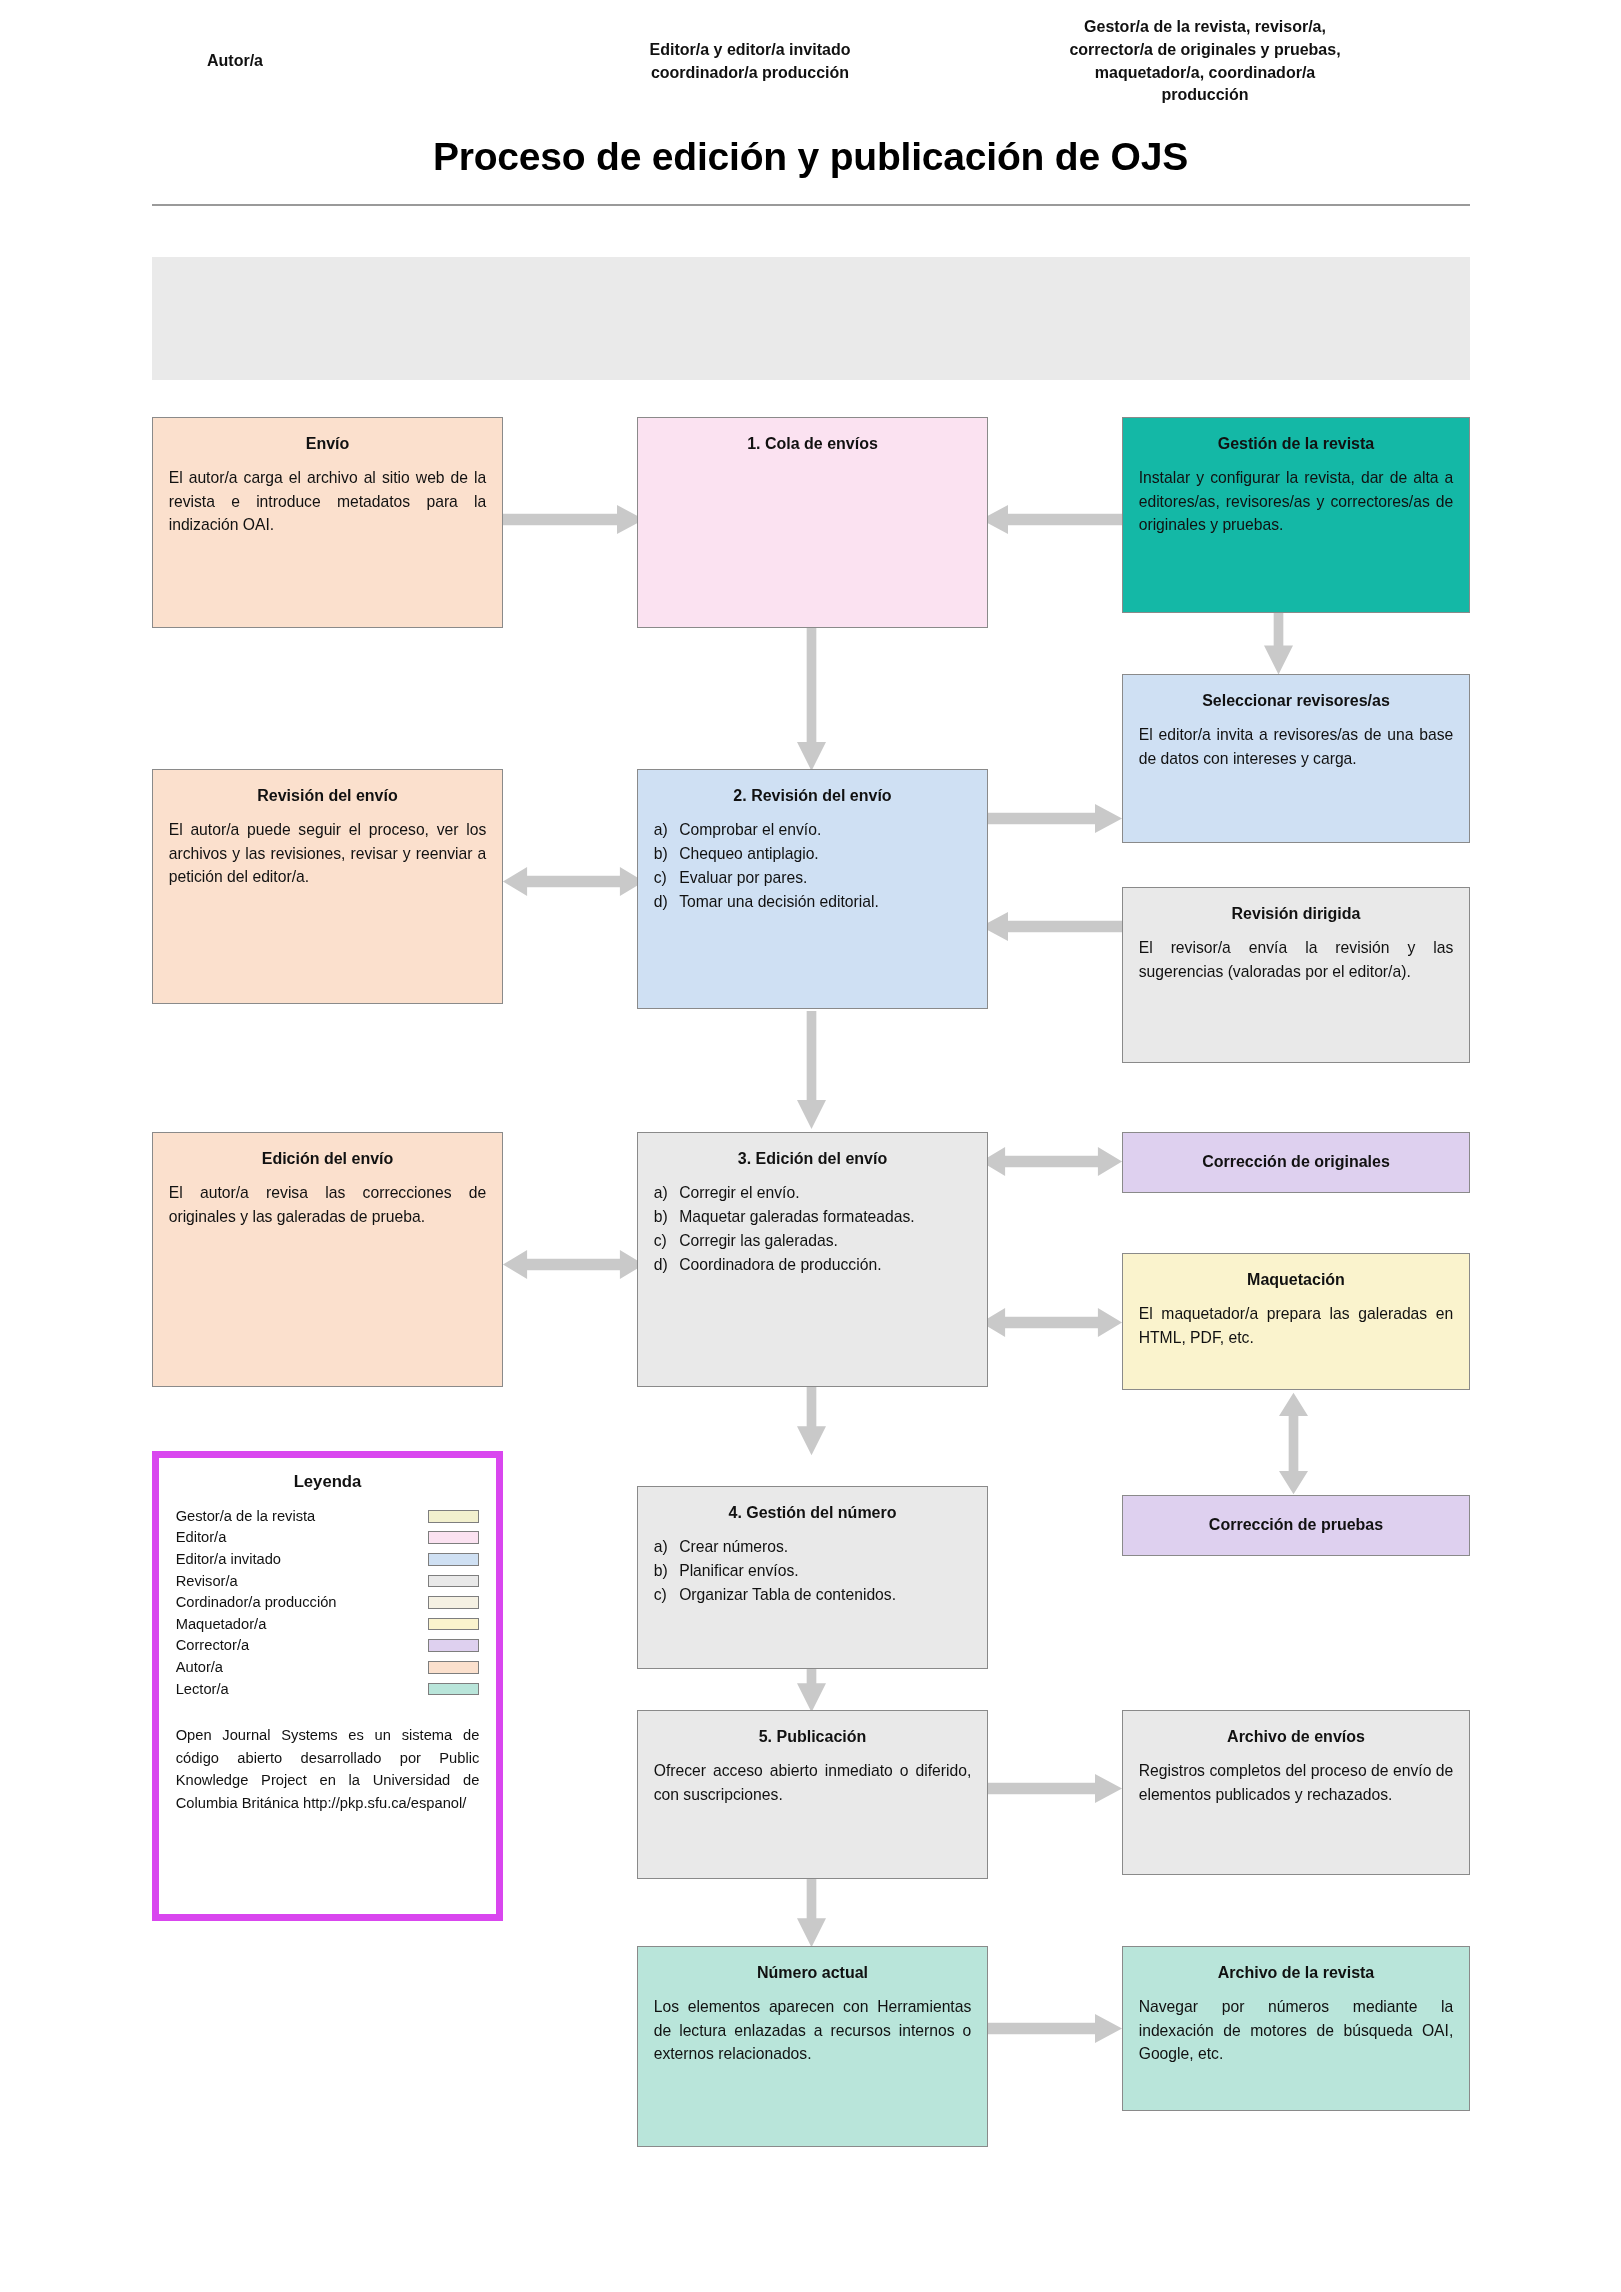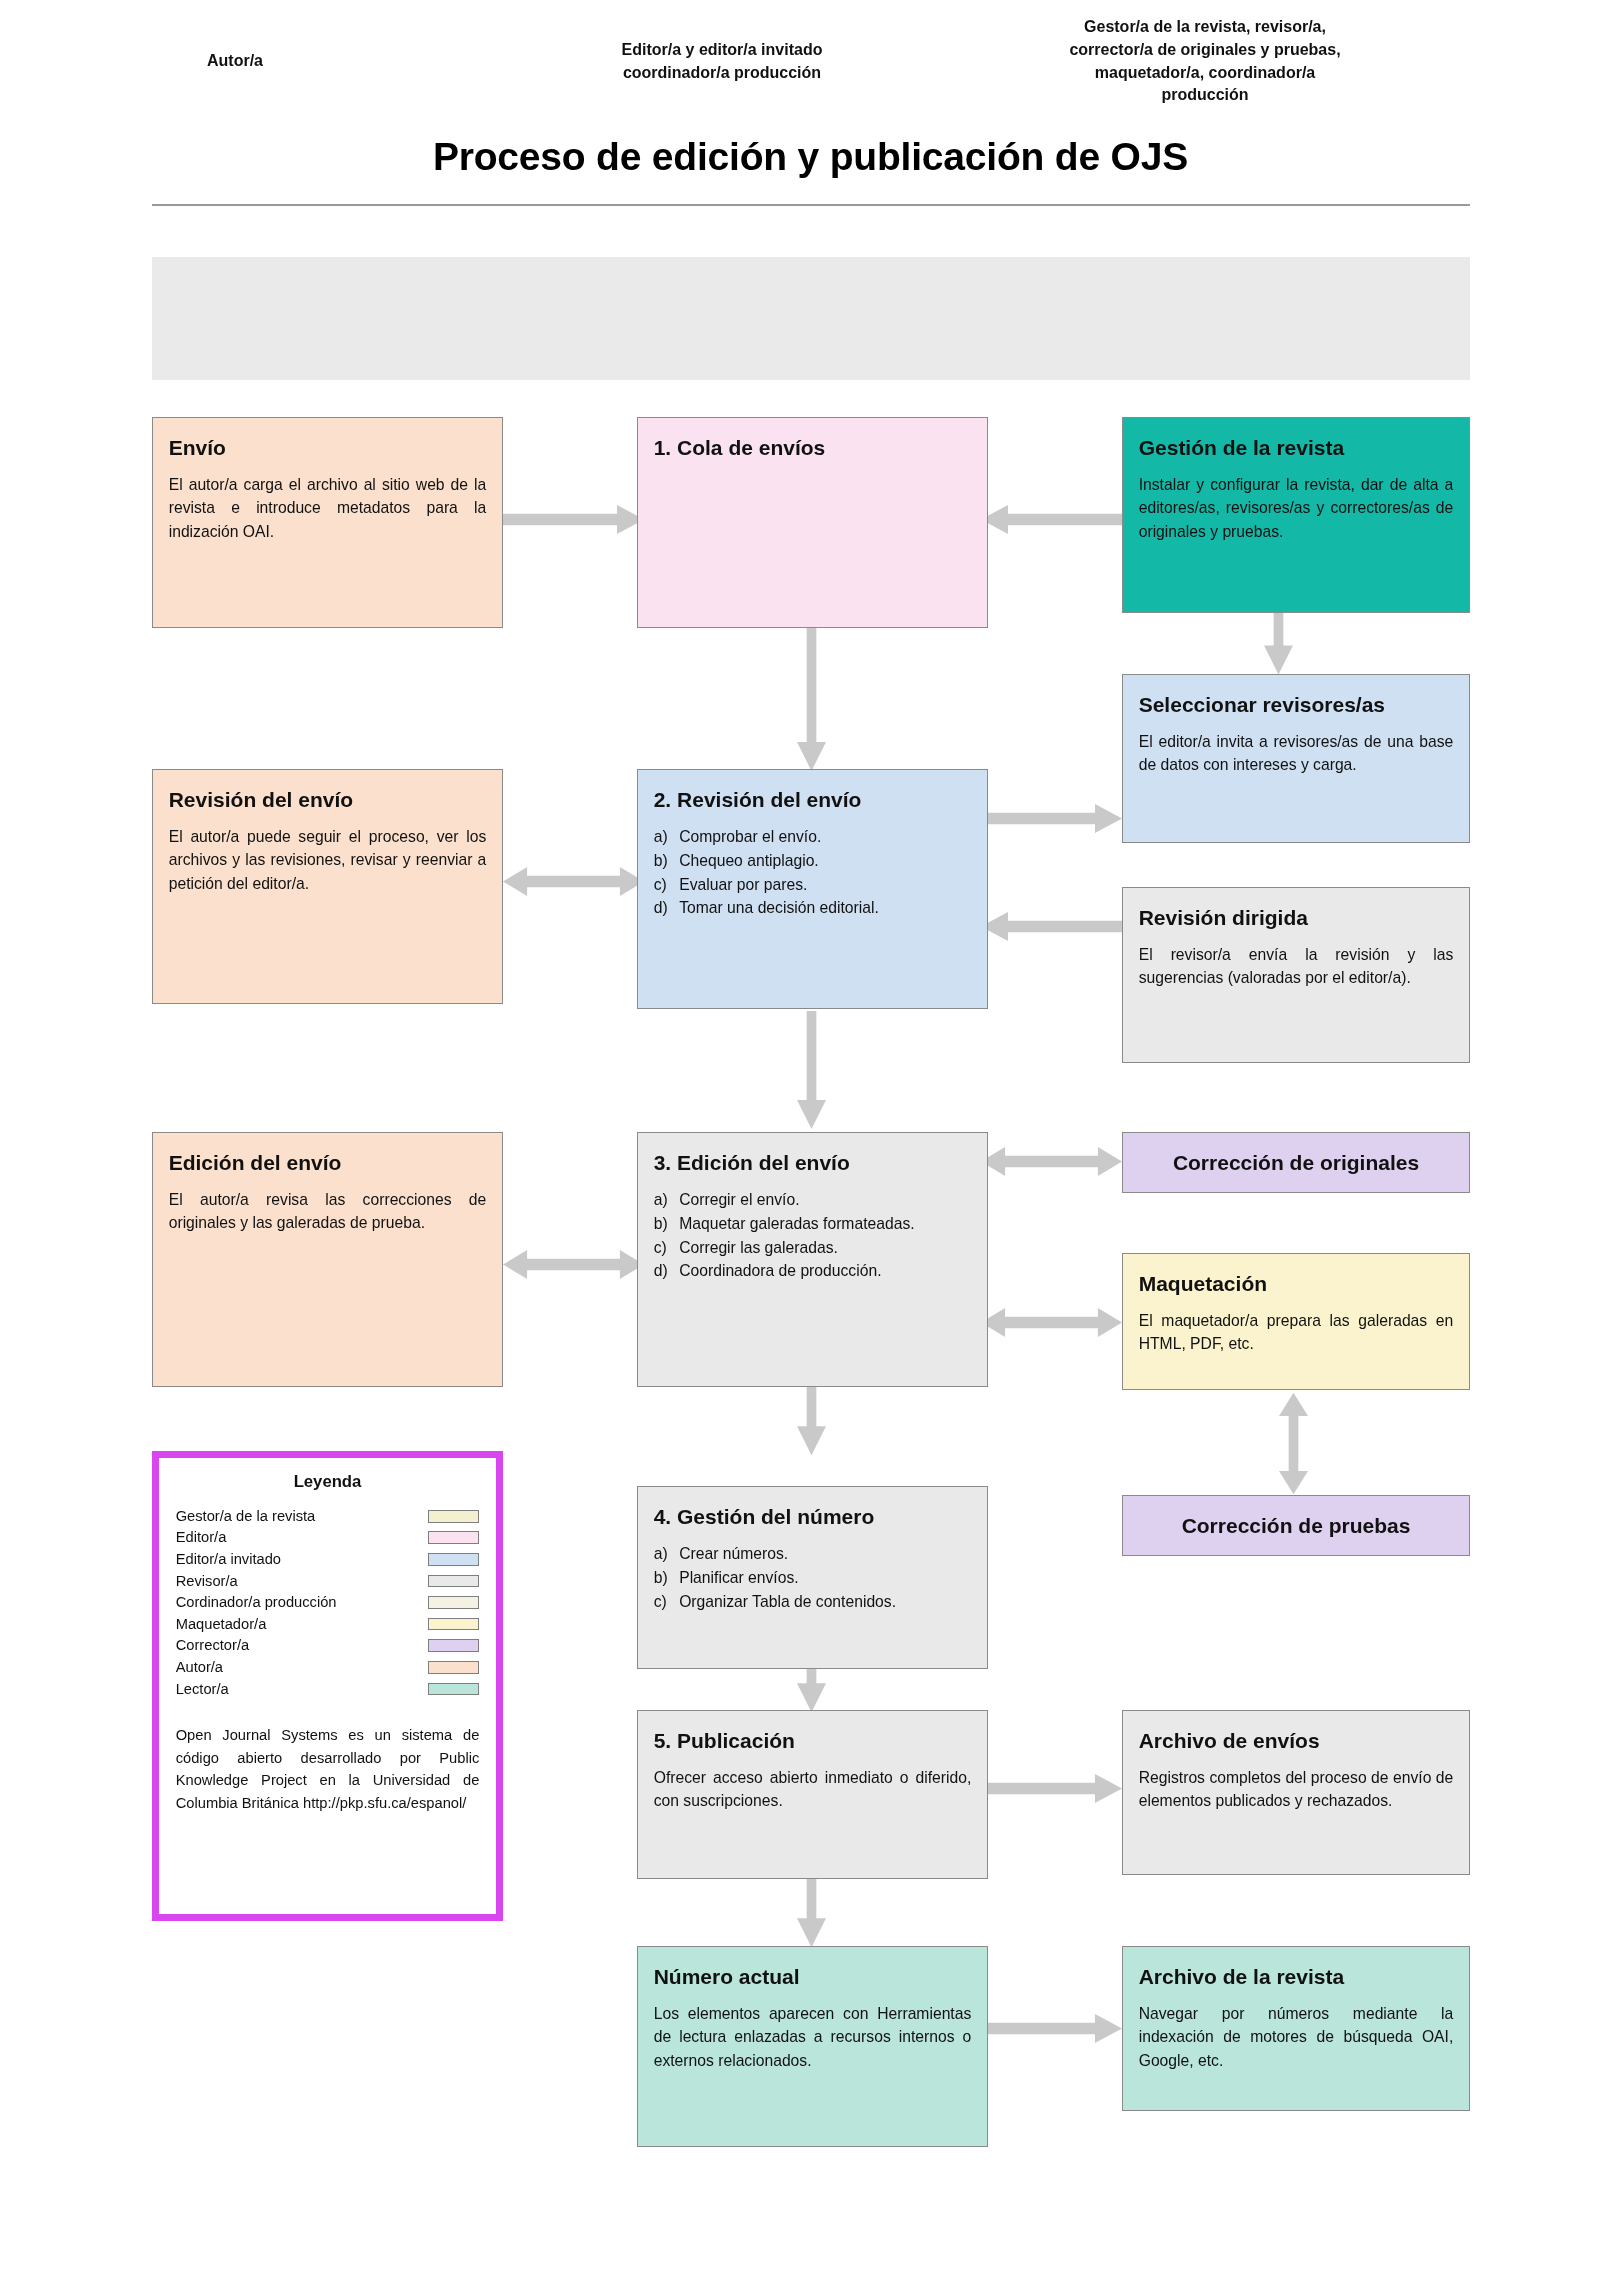--- a/index.html
+++ b/index.html
@@ -61,32 +61,33 @@
     justify-content: center;
     text-align: center;
     font-size: 16px;
     font-weight: bold;
     line-height: 1.42;
     color: #111;
     padding: 0 5.9px;
     box-sizing: border-box;
   }
   #header-col-author { left: 39px; width: 392px; }
-  #header-col-editor { left: 516px; width: 412px; text-align: center; }
+  #header-col-editor { left: 544px; width: 412px; text-align: center; }
   #header-col-manager { left: 1019px; width: 372px; }
 
   
   .box {
     position: absolute;
     box-sizing: border-box;
     border: 1px solid #8a8a8a;
     padding: 13.7px 15.7px 13.7px 15.7px;
   }
   .box .box-title {
-    font-size: 21px;
+    text-align: center;
+    font-size: 16px;
     font-weight: bold;
     line-height: 1.3;
     margin: 2px 0 11.8px 0;
     color: #111;
   }
   .box .box-body {
     font-size: 15.7px;
     line-height: 1.5;
     text-align: justify;
     color: #111;

